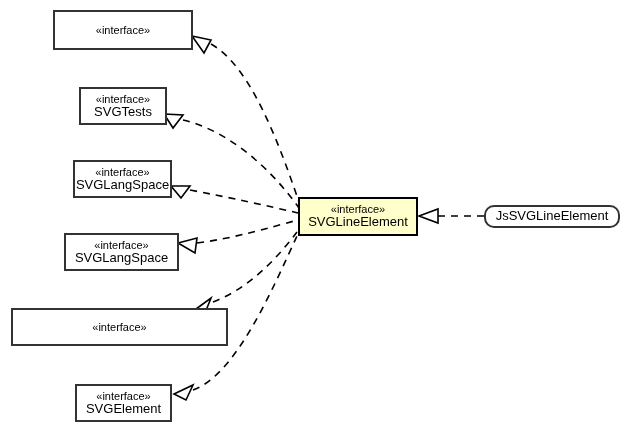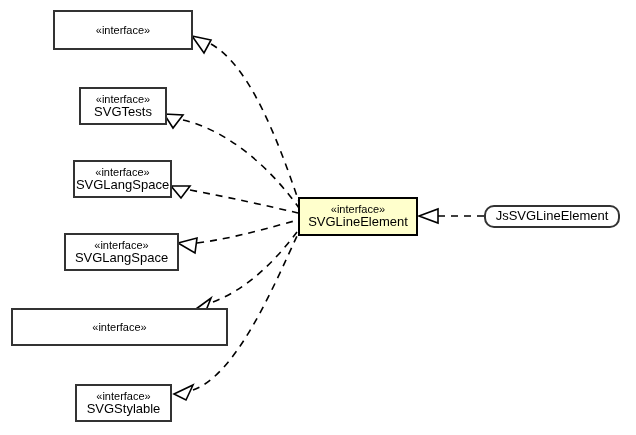--- a/index.html
+++ b/index.html
@@ -117,21 +117,21 @@
     <div class="stereotype">«interface»</div>
     <div class="cname">SVGLangSpace</div>
   </div>
 
   <div class="uml-box" style="left:11px; top:308px; width:217px; height:38px;">
     <div class="stereotype">«interface»</div>
   </div>
 
   <div class="uml-box" style="left:75px; top:384px; width:97px; height:38px;">
     <div class="stereotype">«interface»</div>
-    <div class="cname">SVGStylable</div>
+    <div class="cname">SVGElement</div>
   </div>
 
   <div class="uml-box highlight" style="left:298px; top:197px; width:120px; height:39px;">
     <div class="stereotype">«interface»</div>
     <div class="cname">SVGLineElement</div>
   </div>
 
   <div class="uml-box" style="left:484px; top:205px; width:136px; height:23px;border-radius:10px;">
     <div class="cname single">JsSVGLineElement</div>
   </div>

